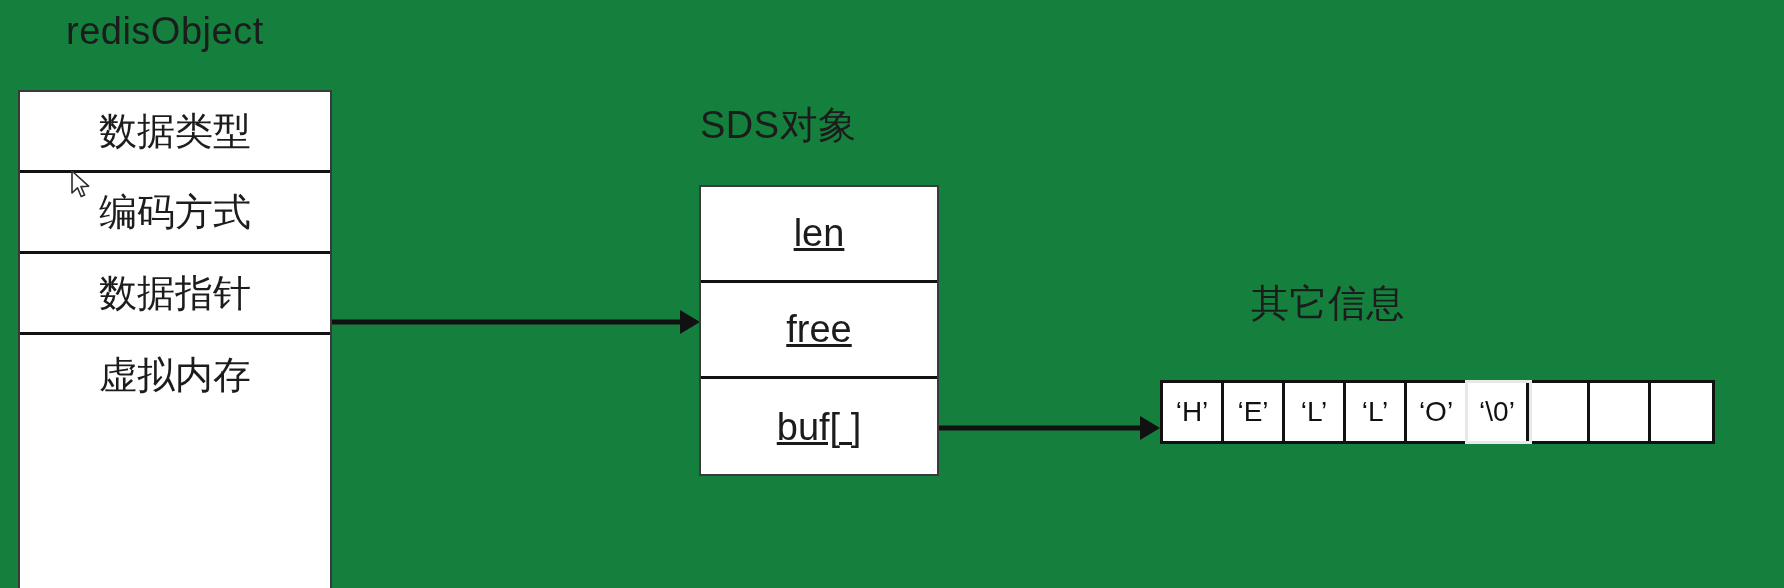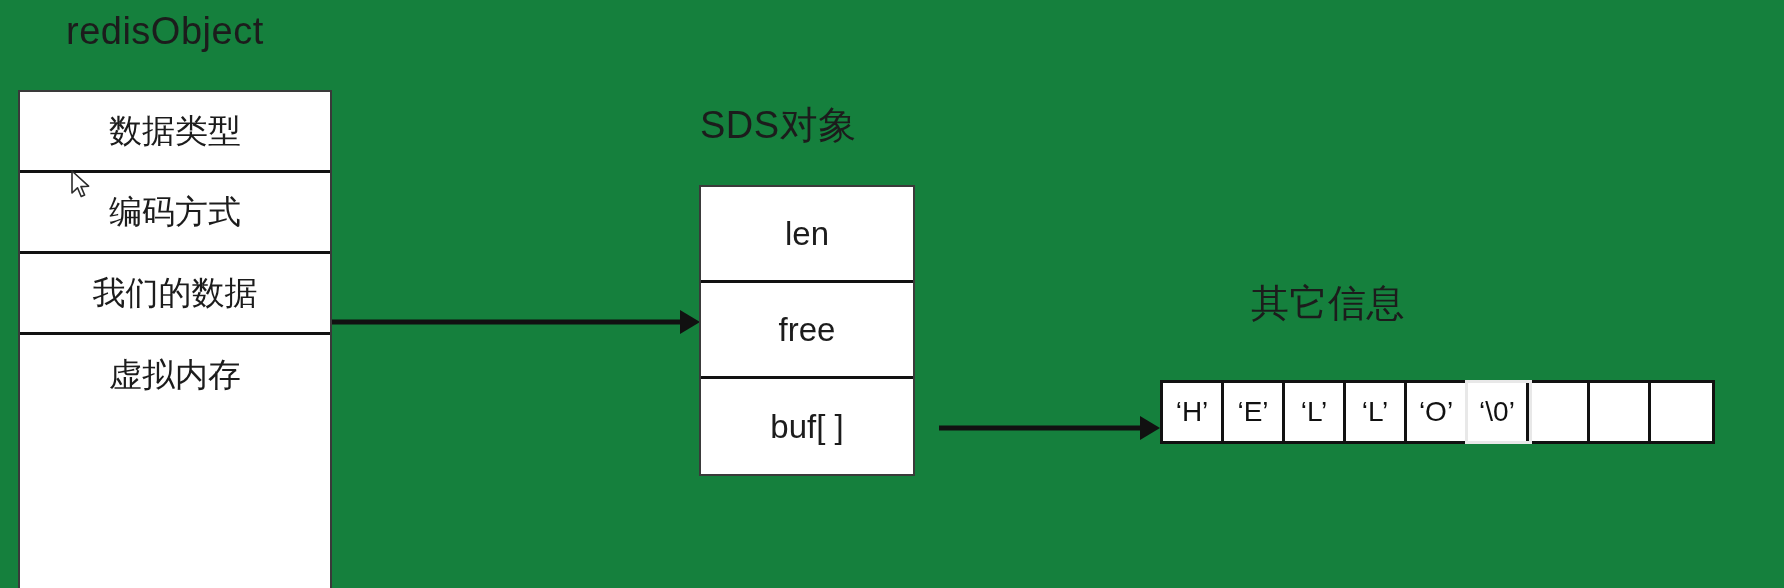--- a/index.html
+++ b/index.html
@@ -33,21 +33,21 @@
     position: absolute;
     border: 2px solid #3a3a3a;
     box-sizing: border-box;
     background: #ffffff;
   }
   .struct .row {
     box-sizing: border-box;
     display: flex;
     align-items: center;
     justify-content: center;
-    font-size: 33px;
+    font-size: 38px;
     color: #1c1c1c;
     border-bottom: 3px solid #111111;
     white-space: nowrap;
   }
   .struct .row:last-child {
     border-bottom: none;
   }
 
   
   #redis-object {
@@ -56,22 +56,23 @@
     width: 314px;
     height: 508px;
   }
   #redis-object .row { height: 81px; }
   #redis-object .row.tall { height: 88px; }
 
   
   #sds-object {
     left: 699px;
     top: 185px;
-    width: 216px;
+    width: 240px;
     height: 291px;
+    text-decoration: underline;
   }
   #sds-object .row { height: 96px; }
 
   
   #byte-array {
     position: absolute;
     left: 1160px;
     top: 380px;
     height: 64px;
     display: flex;
@@ -146,21 +147,21 @@
   <div class="caption" style="left:66px; top:10px;">redisObject</div>
 
   <div class="struct" id="redis-object">
     <div class="row">
       <span>数据类型</span>
     </div>
     <div class="row">
       <span>编码方式</span>
     </div>
     <div class="row">
-      <span>我们的数据</span>
+      <span>数据指针</span>
     </div>
     <div class="row">
       <span>虚拟内存</span>
     </div>
   </div>
 
   <div class="arrow" id="arrow-pointer">
     <div class="shaft"></div>
     <div class="head"></div>
   </div>

